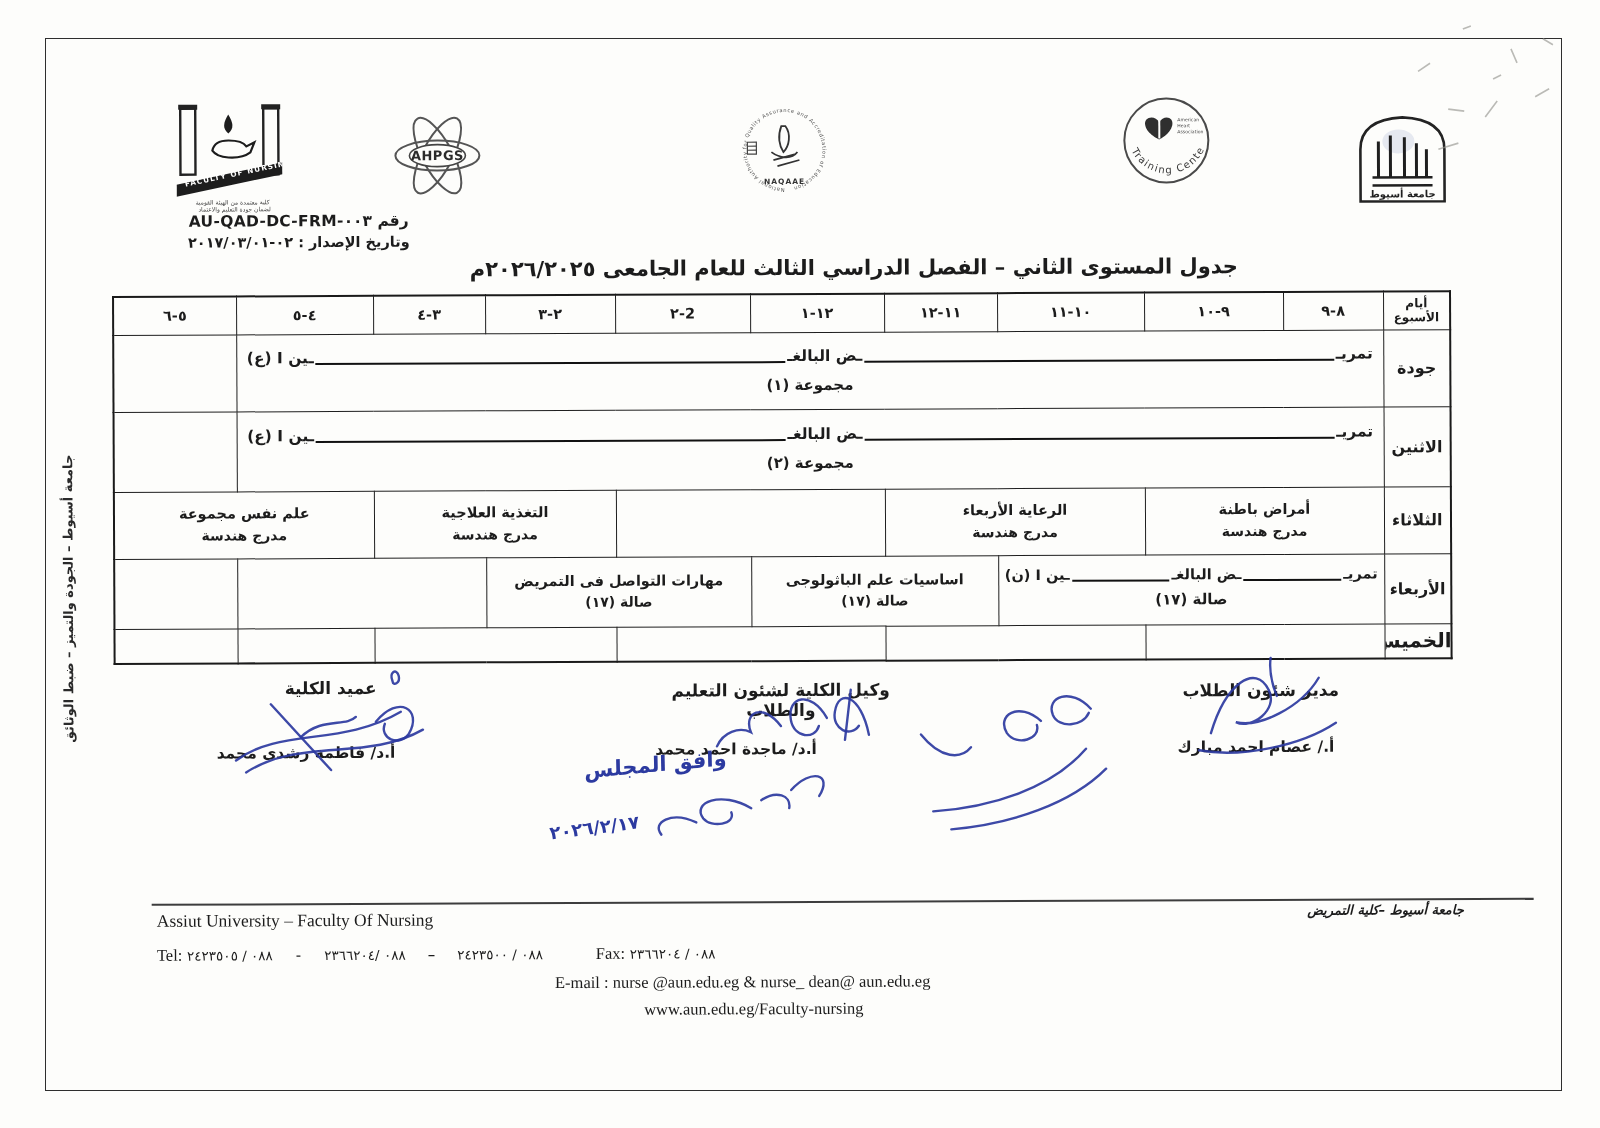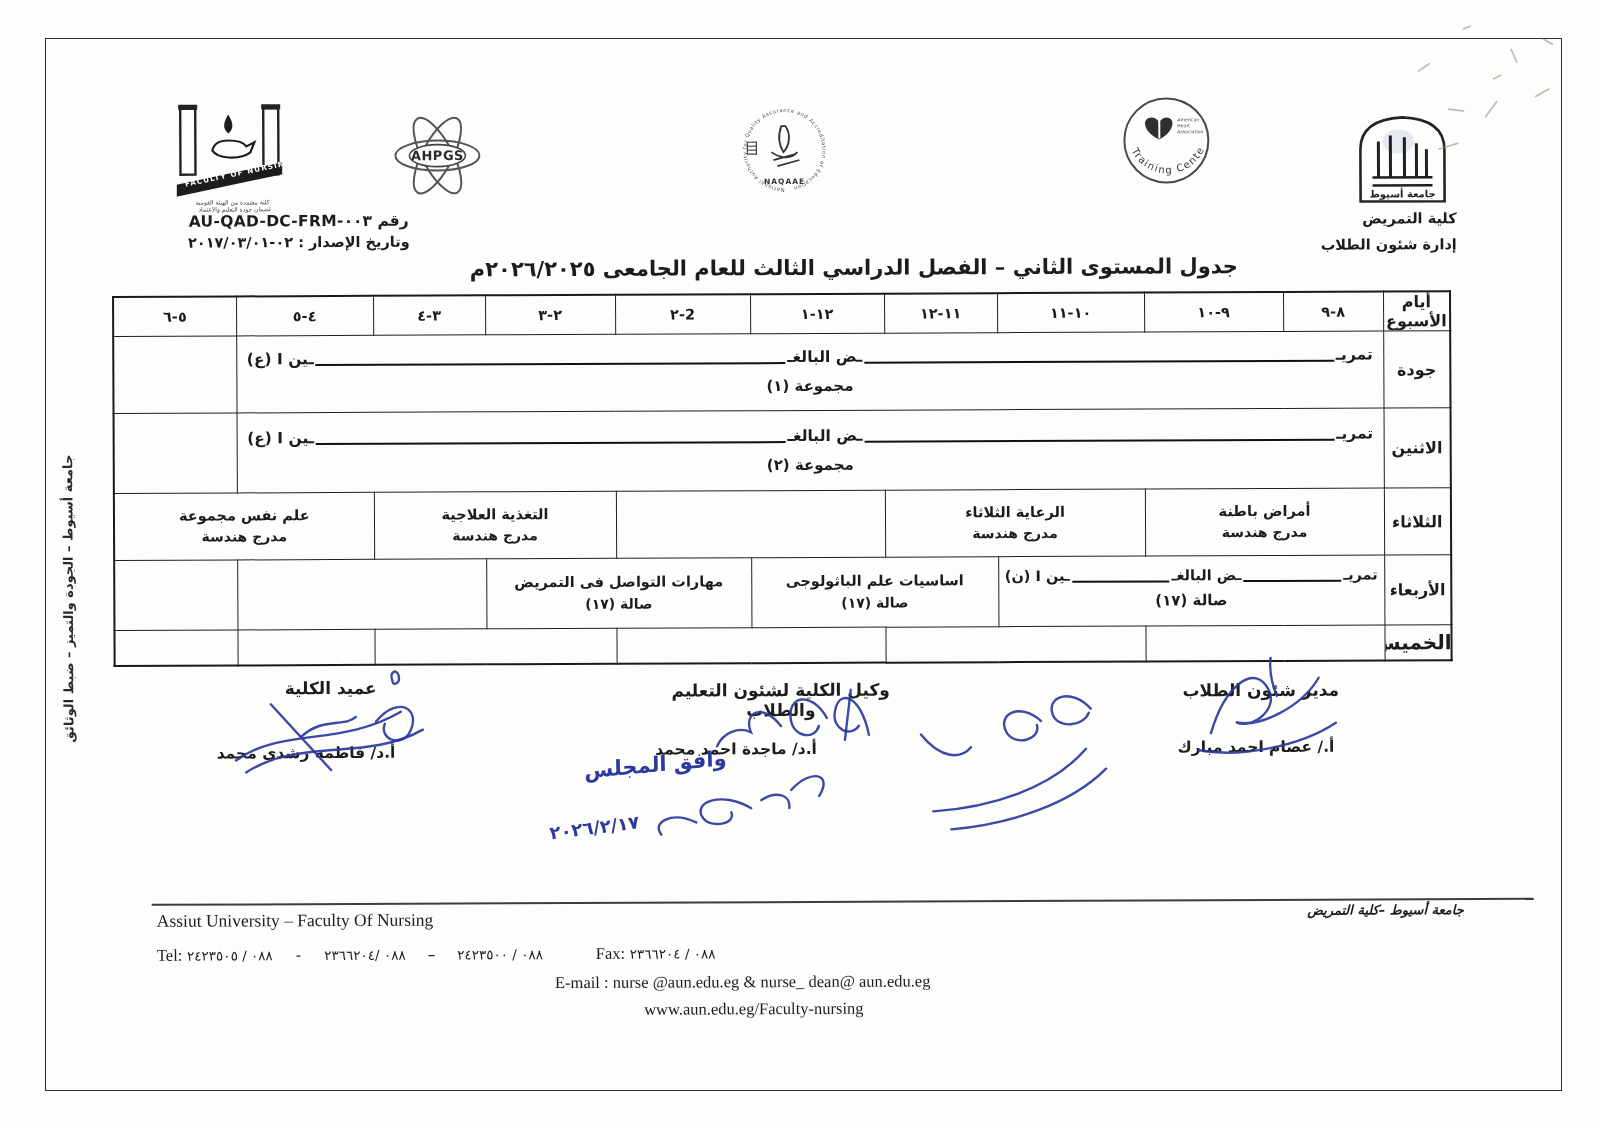--- a/index.html
+++ b/index.html
@@ -27,21 +27,21 @@
 
   .doc-title { left:380px; top:256px; width:950px; text-align:center; direction:rtl;
                font-size:21px; font-weight:bold; }
 
   table.sched { position:absolute; left:113px; top:293px; width:1337px;
                 border-collapse:collapse; direction:rtl; table-layout:fixed; }
   table.sched th, table.sched td { border:1.6px solid #1f1f1f; text-align:center;
                 vertical-align:middle; font-weight:bold; overflow:hidden; }
   table.sched { border:2.4px solid #1a1a1a; }
   th.timeh { font-size:14.5px; height:38px; }
-  th.dayh  { font-size:16px; }
+  th.dayh  { font-size:12px; }
   td.day   { font-size:16px; }
   td.cell  { font-size:14.5px; line-height:1.5; }
   td.cell .sub { font-size:14px; }
   .stretchline { display:flex; direction:rtl; align-items:baseline; margin:8px 10px 2px;
                  font-size:15.5px; font-weight:bold; white-space:nowrap; }
   .stretchline .ln { flex:1 1 40px; border-bottom:2.6px solid #111; align-self:flex-end;
                      margin:0 2px 5px; min-width:24px; height:0; }
   .groupline { text-align:center; font-size:15px; font-weight:bold; margin:6px 0 8px; }
   .wedline { margin:4px 6px 0; font-size:14.5px; }
 
@@ -142,24 +142,20 @@
       <div class="l1">
         <span>رقم</span>
         <bdo dir="ltr">AU-QAD-DC-FRM-٠٠٣</bdo>
       </div>
       <div class="l2">
         <span>وتاريخ الإصدار :</span>
         <span>٠٢-٢٠١٧/٠٣/٠١</span>
       </div>
     </div>
 
-    <div class="abs dept-block">
-      <div>كلية التمريض</div>
-      <div>إدارة شئون الطلاب</div>
-    </div>
 
     <div class="abs doc-title">جدول المستوى الثاني – الفصل الدراسي الثالث للعام الجامعى ٢٠٢٦/٢٠٢٥م</div>
 
     <table class="sched">
       <colgroup>
         <col style="width:67px">
           <col style="width:100px">
           <col style="width:139px">
         <col style="width:147px">
           <col style="width:113px">
@@ -215,21 +211,21 @@
         <td class="cell"></td>
       </tr>
 
       <tr style="height:67px">
         <td class="day">الثلاثاء</td>
         <td class="cell" colspan="2">
           <div>أمراض باطنة</div>
               <div class="sub">مدرج هندسة</div>
         </td>
         <td class="cell" colspan="2">
-          <div>الرعاية الثلاثاء</div>
+          <div>الرعاية الأربعاء</div>
               <div class="sub">مدرج هندسة</div>
         </td>
         <td class="cell" colspan="2"></td>
         <td class="cell" colspan="2">
           <div>التغذية العلاجية</div>
               <div class="sub">مدرج هندسة</div>
         </td>
         <td class="cell" colspan="2">
           <div>علم نفس مجموعة</div>
               <div class="sub">مدرج هندسة</div>

